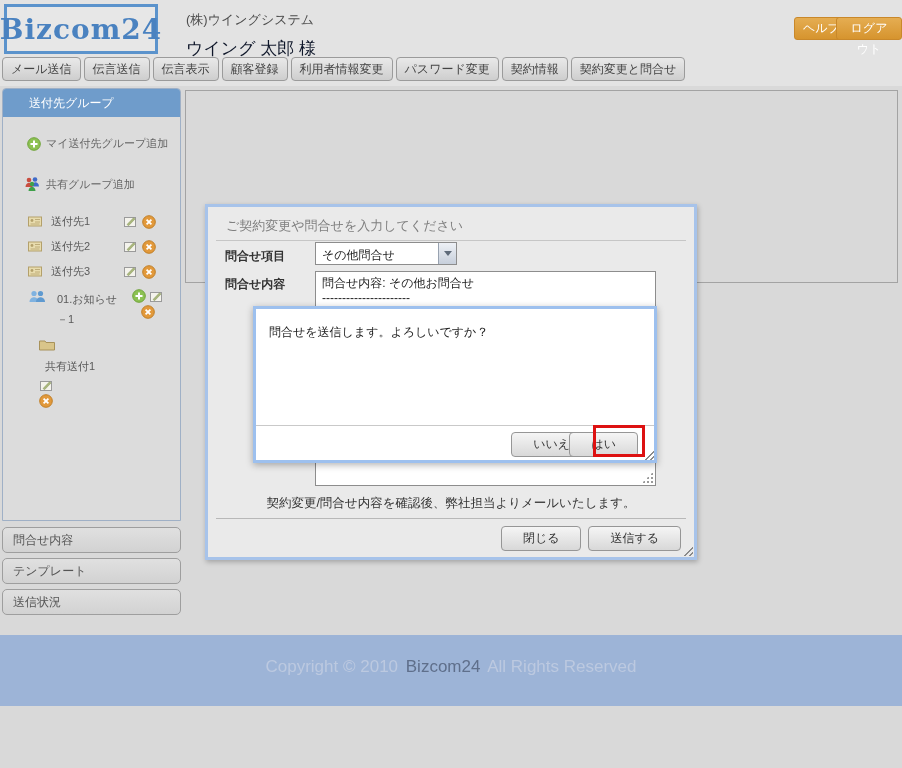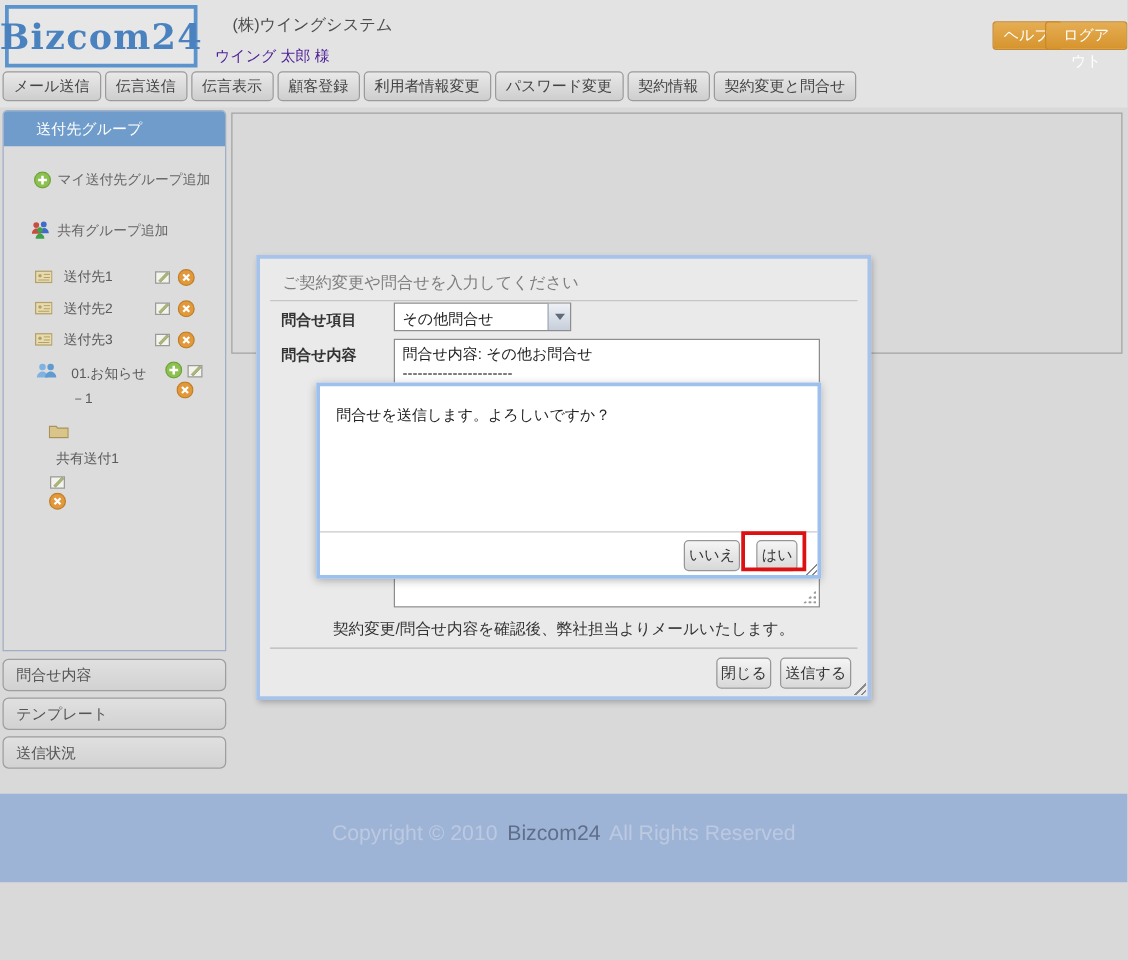--- a/index.html
+++ b/index.html
@@ -15,21 +15,21 @@
   .logo-box {
     position:absolute; left:4px; top:4px; width:154px; height:50px;
     border:3px solid #5b93cc; background:#e7e7e7;
     display:flex; align-items:center; justify-content:center;
   }
   .logo-text {
     font-family:"DejaVu Serif", serif; font-weight:bold; font-size:28px;
     color:#4a82c0; letter-spacing:1px;
   }
   .company-name { position:absolute; left:186px; top:11px; font-size:13px; color:#4d4d4d; }
-  .user-name   { position:absolute; left:172px; top:37px; font-size:12px; color:#4c1d95; }
+  .user-name   { position:absolute; left:186px; top:37px; font-size:17px; color:#0f172a; }
   .orange-btn {
     position:absolute; top:17px; height:23px; padding:0 8px;
     background:linear-gradient(#e5ad52,#d6942e); border:1px solid #c9882a; border-radius:3px;
     color:#fff; font-size:12px; line-height:21px; cursor:pointer; font-family:inherit;
   }
   .help-btn { left:794px; }
   .logout-btn { left:836px; }
 
   
   .navbar { position:absolute; left:2px; top:57px; display:flex; gap:3px; }
@@ -100,21 +100,21 @@
   }
   .textarea-grip {
     position:absolute; left:434px; top:265px; width:11px; height:11px;
     background-image:radial-gradient(circle, #9a9a9a 1px, transparent 1.2px);
     background-size:4px 4px; clip-path:polygon(100% 0,100% 100%,0 100%);
   }
   .modal-note { position:absolute; left:0; right:0; top:288px; text-align:center; font-size:12.5px; color:#333; }
   .modal-divider { position:absolute; left:8px; right:8px; top:311px; border-top:1px solid #b8b8b8; }
   .modal-footer { position:absolute; top:319px; right:13px; display:flex; gap:7px; }
   .dlg-btn {
-    padding:3px 3px; font-size:12px; color:#333; font-family:inherit; cursor:pointer;
+    padding:3px 21px; font-size:12px; color:#333; font-family:inherit; cursor:pointer;
     background:linear-gradient(#f5f5f5,#d8d8d8); border:1px solid #969696; border-radius:4px;
   }
   .resize-grip {
     position:absolute; width:12px; height:12px;
     background:repeating-linear-gradient(-45deg, transparent 0 2px, #8a8a8a 2px 3.5px);
     clip-path:polygon(100% 0,100% 100%,0 100%);
   }
   .modal-grip { right:1px; bottom:1px; }
 
   

